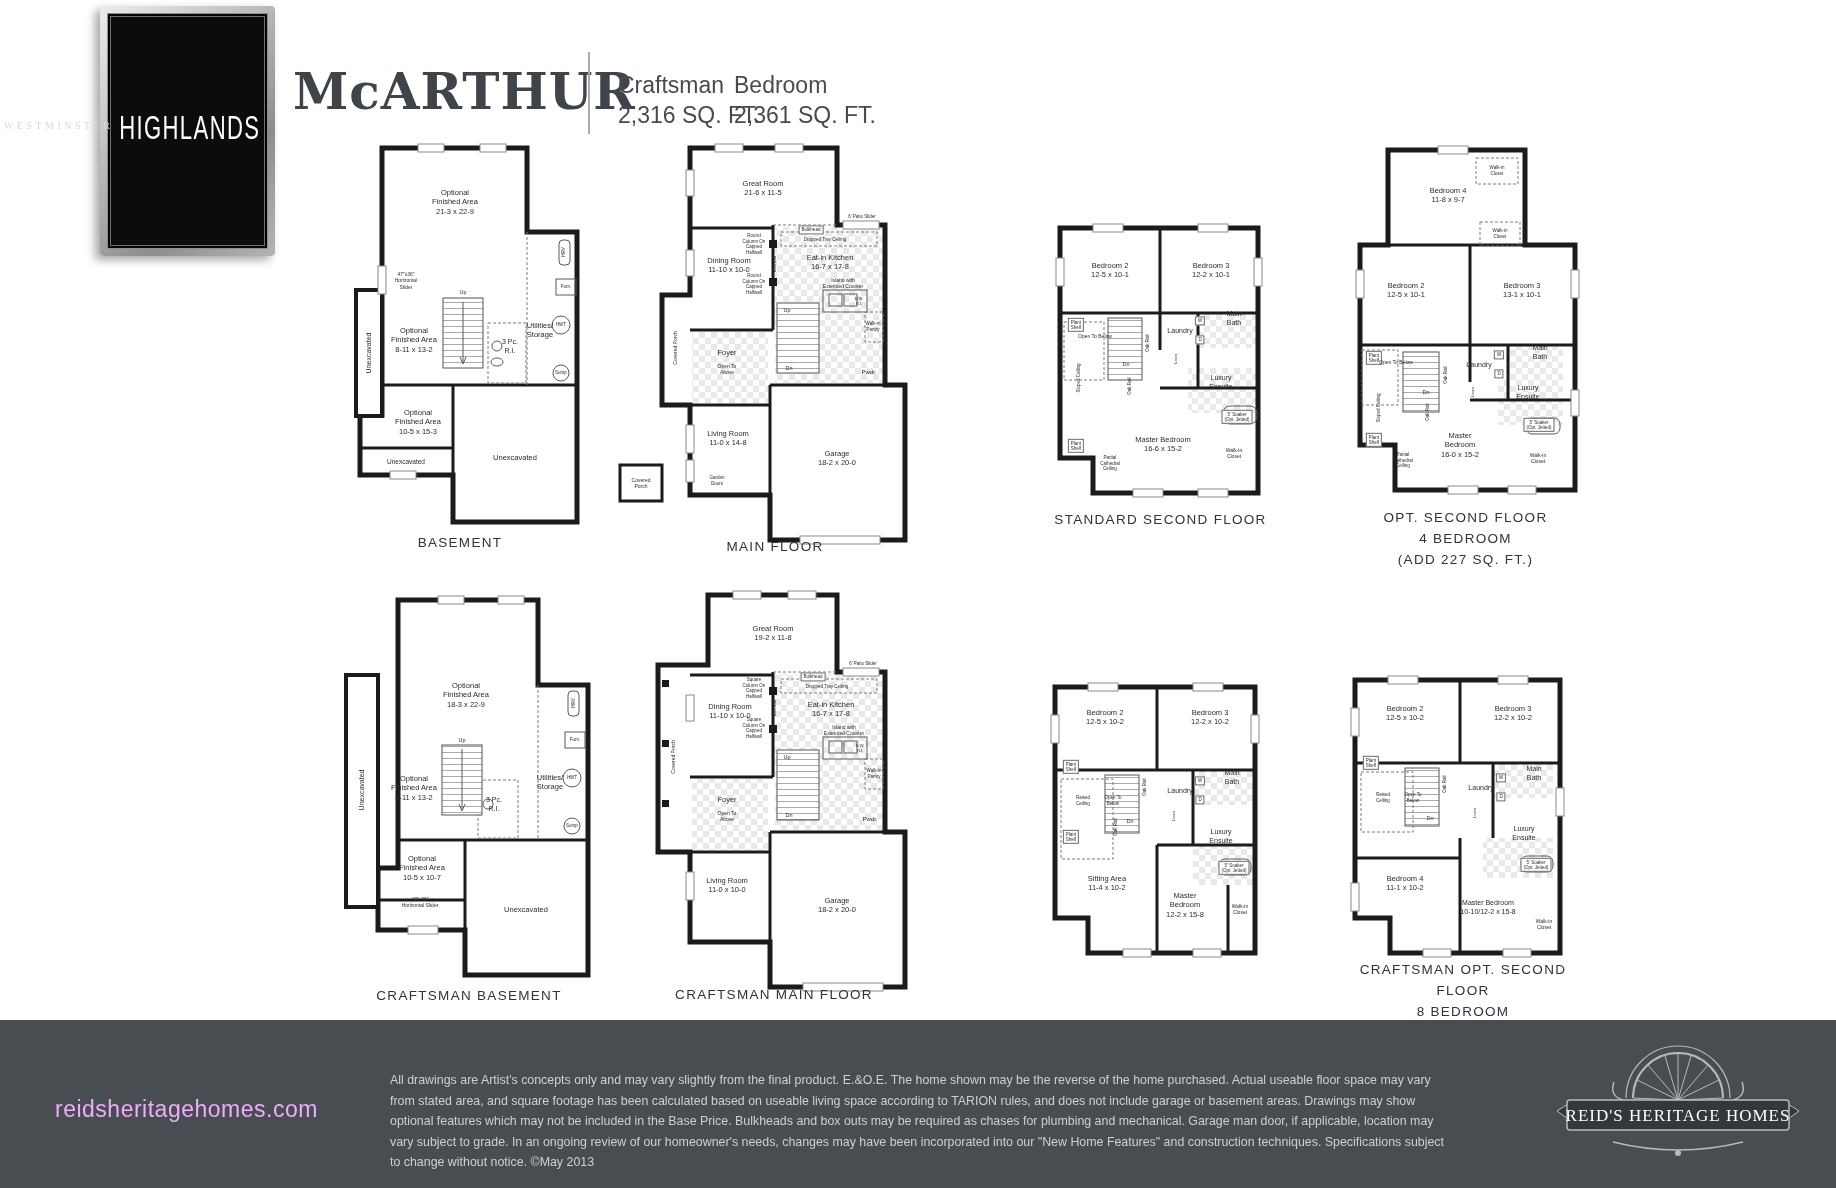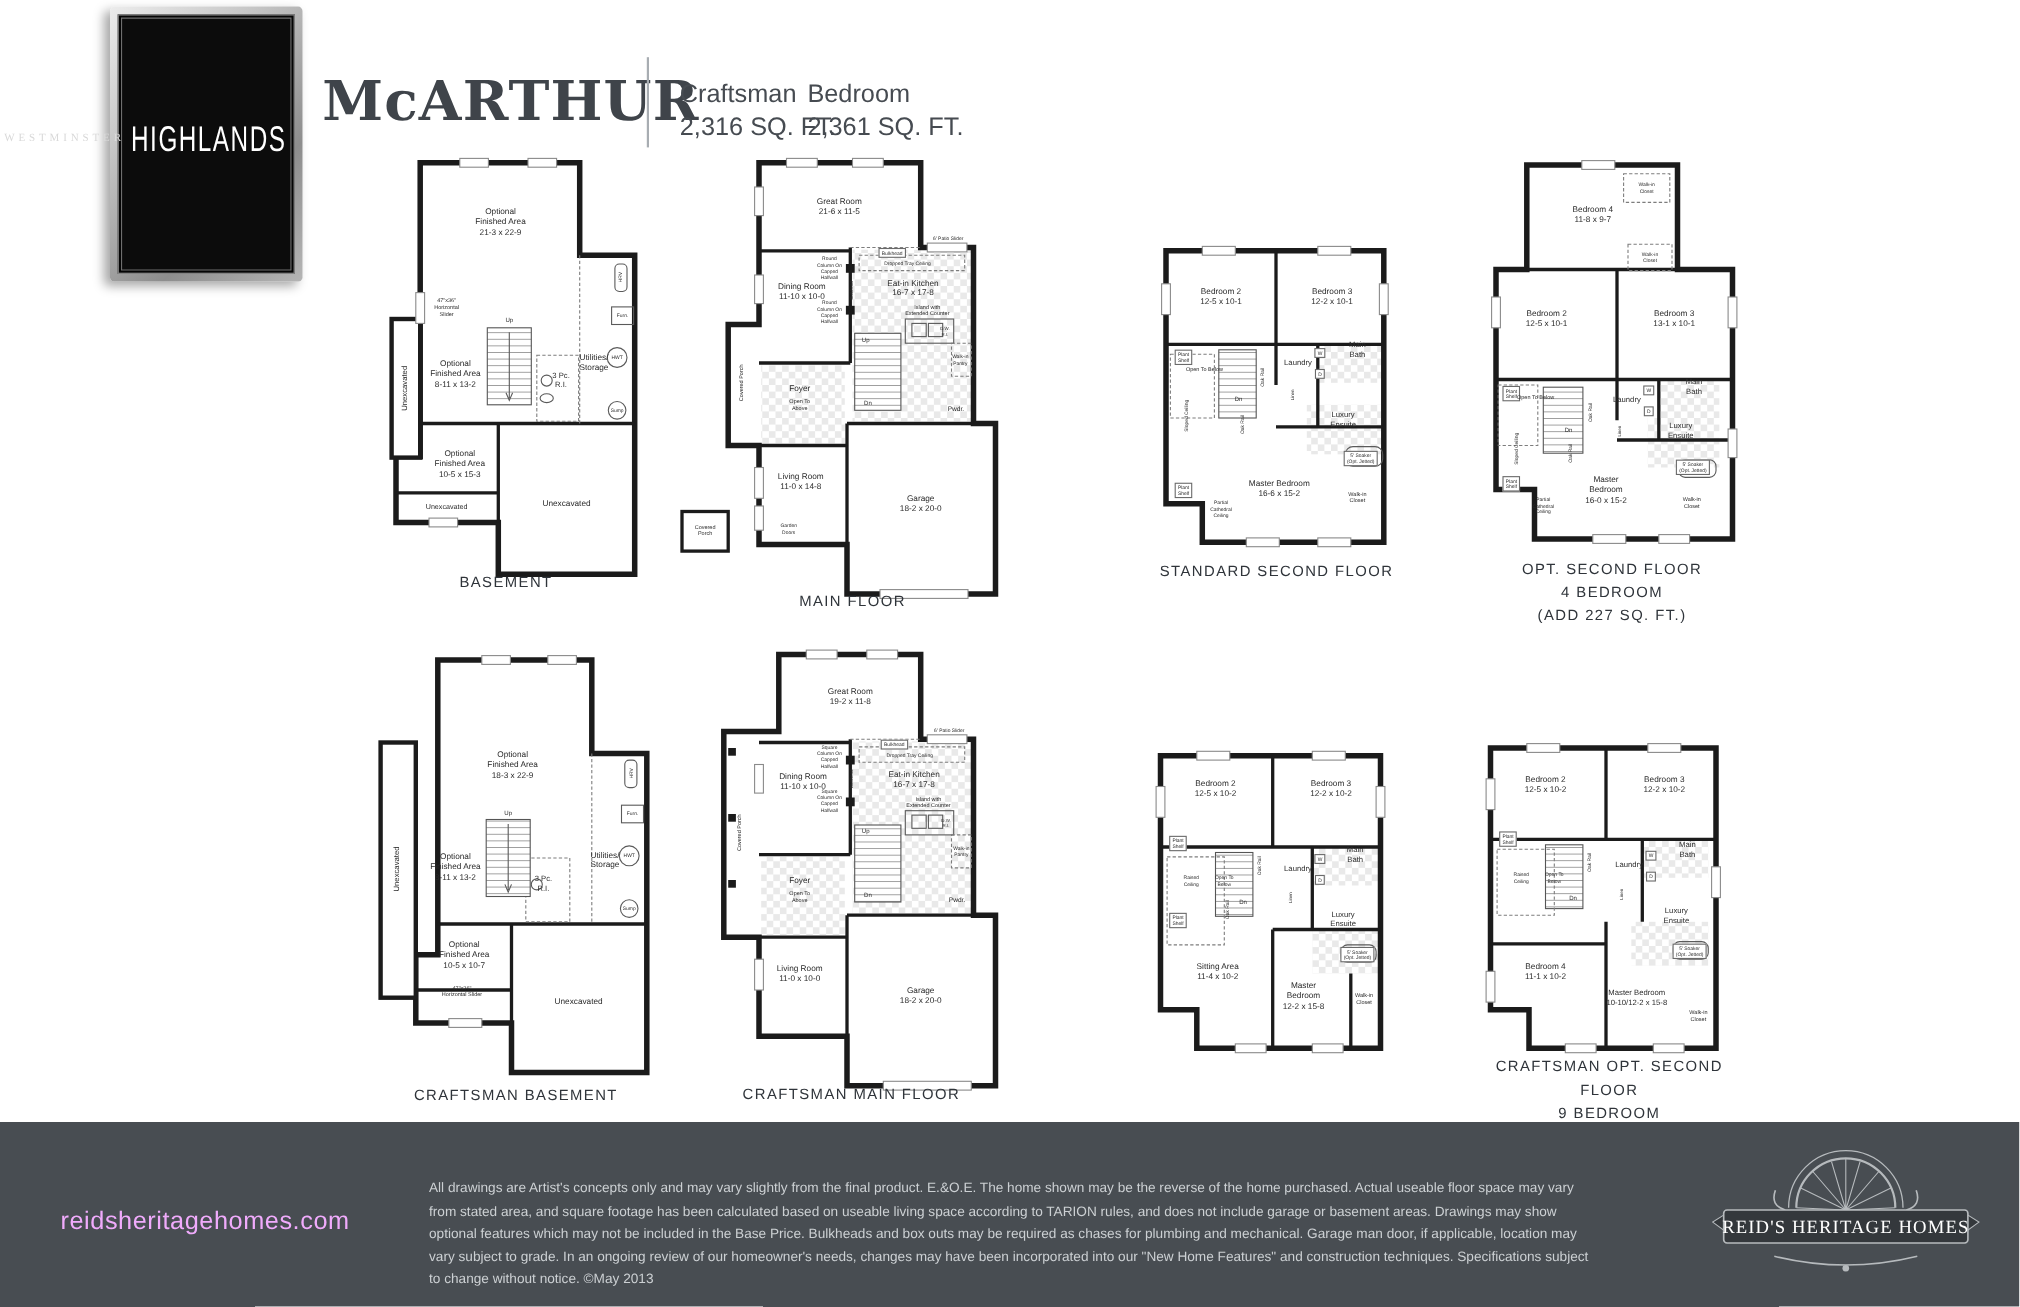--- a/index.html
+++ b/index.html
@@ -135,21 +135,21 @@
         <div class="lbl" style="left: 234px; top: 112px; font-size: 4.5px; transform: translate(-50%, -50%) rotate(-90deg);">HRV</div>
         <div class="lbl" style="left: 236px; top: 147px; font-size: 4.5px; transform: translate(-50%, -50%);">Furn.</div>
         <div class="lbl" style="left: 231px; top: 185px; font-size: 4.5px; transform: translate(-50%, -50%);">HWT</div>
         <div class="lbl" style="left: 231px; top: 233px; font-size: 4.5px; transform: translate(-50%, -50%);">Sump</div>
         <div class="lbl" style="left: 88px; top: 282px; font-size: 7.5px; transform: translate(-50%, -50%);">Optional
 Finished Area
 10-5 x 15-3</div>
         <div class="lbl" style="left: 76px; top: 322px; font-size: 6.5px; transform: translate(-50%, -50%);">Unexcavated</div>
         <div class="lbl" style="left: 185px; top: 318px; font-size: 7.5px; transform: translate(-50%, -50%);">Unexcavated</div>
       </div>
-    <div class="plan-caption" style="top:380px">BASEMENT</div>
+    <div class="plan-caption" style="top:393px">BASEMENT</div>
   </div>
 
   <div class="plan" style="left:615px;top:140px;width:320px;height:420px;">
     <svg width="320" height="415" viewBox="0 0 320 415">
       <rect class="chk" x="160" y="87" width="108" height="156"></rect>
       <rect class="chk" x="77" y="192" width="76" height="71"></rect>
       <path class="w5" d="M75,8 H222 V85 H270 V245 H290 V400 H155 V355 H75 V265 H47 V155 H75 Z"></path>
       <path class="w3" d="M75,88 H158 M158,85 V190 M75,190 H158 M75,265 H155 M155,245 V400 M155,245 H270 M75,355 H150"></path>
       <path class="dash" d="M158,85 H222"></path>
       <rect class="dash" x="166" y="92" width="96" height="14"></rect>
@@ -529,21 +529,21 @@
         <div class="lbl boxed" style="left: 193px; top: 197px; font-size: 4.5px; transform: translate(-50%, -50%);">5' Soaker
 (Opt. Jetted)</div>
         <div class="lbl" style="left: 62px; top: 215px; font-size: 7.5px; transform: translate(-50%, -50%);">Bedroom 4
 11-1 x 10-2</div>
         <div class="lbl" style="left: 145px; top: 240px; font-size: 7px; transform: translate(-50%, -50%);">Master Bedroom
 10-10/12-2 x 15-8</div>
         <div class="lbl" style="left: 201px; top: 256px; font-size: 5px; transform: translate(-50%, -50%);">Walk-in
 Closet</div>
       </div>
     <div class="plan-caption" style="top:292px">CRAFTSMAN OPT. SECOND FLOOR
-9 BEDROOM</div>
+8 BEDROOM</div>
   </div>
 
   <div id="footer">
     <div id="website">reidsheritagehomes.com</div>
     <div id="disclaimer">All drawings are Artist's concepts only and may vary slightly from the final product. E.&amp;O.E. The home shown may be the reverse of the home purchased. Actual useable floor space may vary from stated area, and square footage has been calculated based on useable living space according to TARION rules, and does not include garage or basement areas. Drawings may show optional features which may not be included in the Base Price. Bulkheads and box outs may be required as chases for plumbing and mechanical. Garage man door, if applicable, location may vary subject to grade. In an ongoing review of our homeowner's needs, changes may have been incorporated into our "New Home Features" and construction techniques. Specifications subject to change without notice. ©May 2013</div>
     <svg width="250" height="130" viewBox="0 0 250 130" style="position:absolute;left:1553px;top:18px">
       <g stroke="#b6babd" fill="none">
         <path d="M73,60 A52,52 0 0 1 177,60" stroke-width="1.2"></path>
         <path d="M80,60 A45,45 0 0 1 170,60" stroke-width="2"></path>
         <path d="M125,62 L80,60 M125,62 L84,42 M125,62 L95,27 M125,62 L112,18 M125,62 L125,15 M125,62 L138,18 M125,62 L155,27 M125,62 L166,42 M125,62 L170,60" stroke-width="1"></path>

